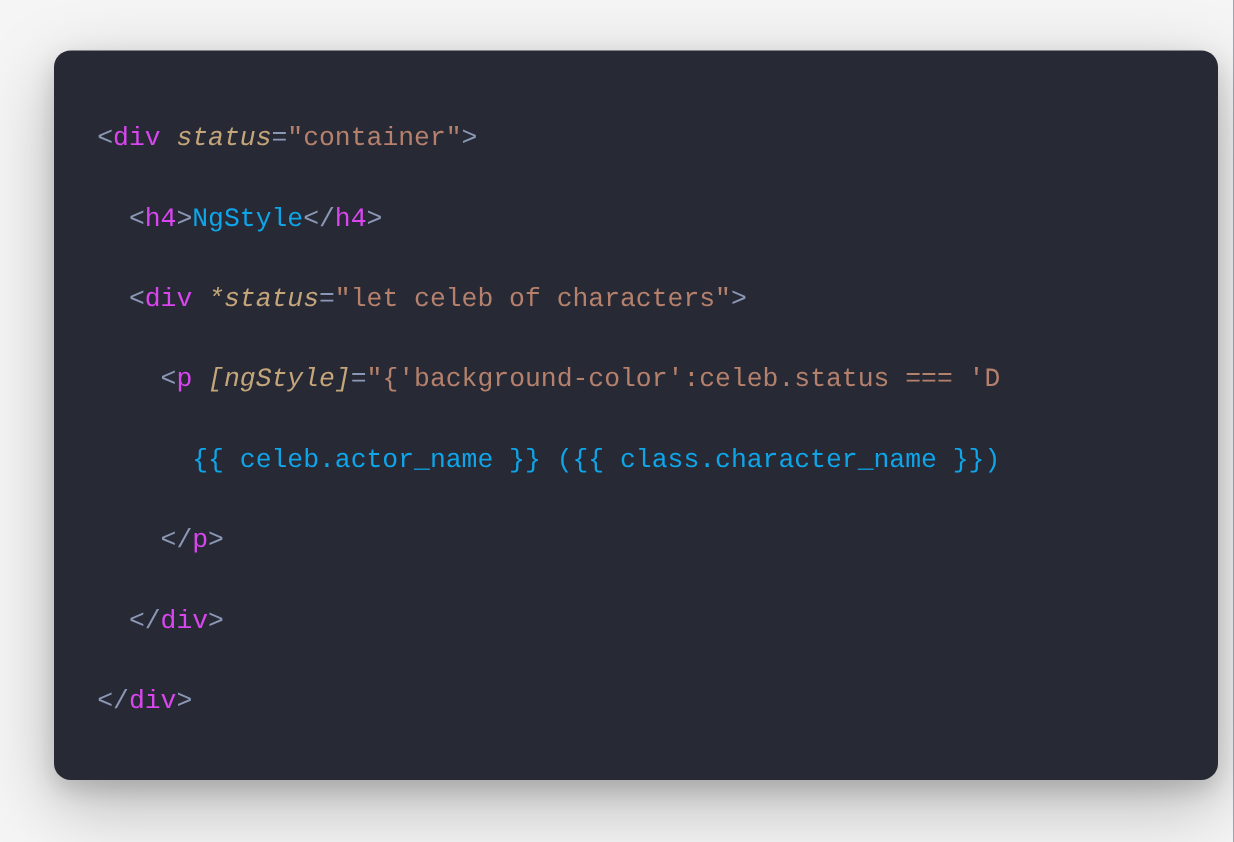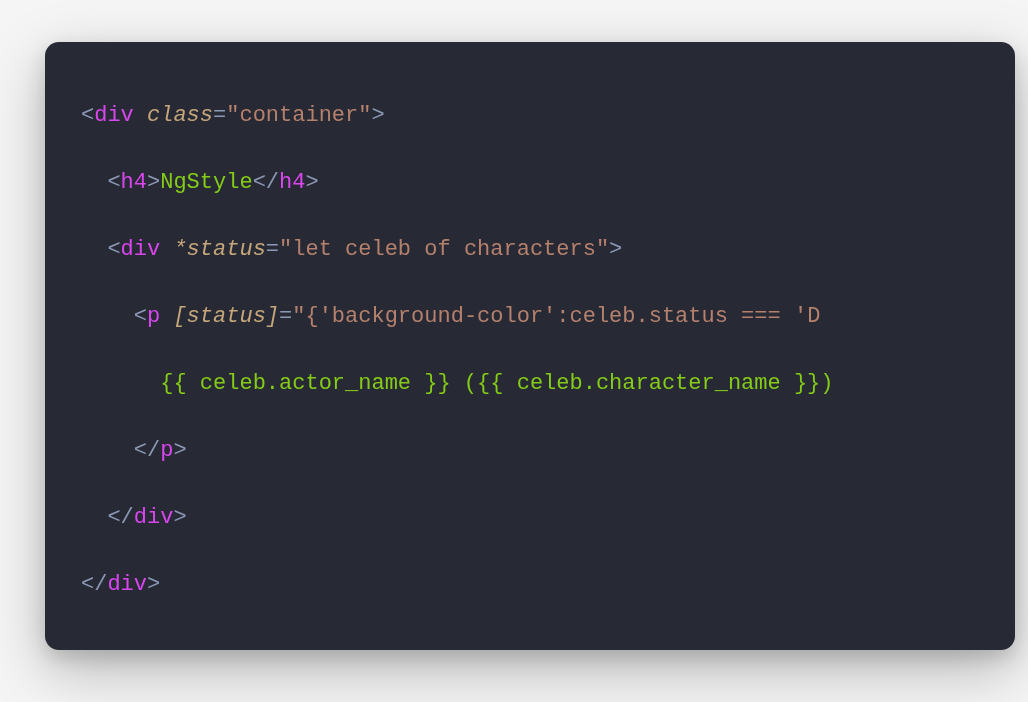--- a/index.html
+++ b/index.html
@@ -31,27 +31,27 @@
       font-size: 22px;
       line-height: 67px;
       white-space: pre;
       color: #d4d4d4;
     }
     .bracket { color: #8b98b5; }
     .tag { color: #d946ef; }
     .attr { color: #c4a67a; font-style: italic; }
     .equals { color: #8b98b5; }
     .string { color: #b5816c; }
-    .text { color: #84cc16; }
+    .text { color: #0ea5e9; }
   </style>
 </head>
 <body>
 
 <div class="code-block">
-  <div class="code-content"><span><span class="bracket">&lt;</span><span class="tag">div</span> <span class="attr">class</span><span class="equals">=</span><span class="string">"container"</span><span class="bracket">&gt;</span></span>
+  <div class="code-content"><span><span class="bracket">&lt;</span><span class="tag">div</span> <span class="attr">status</span><span class="equals">=</span><span class="string">"container"</span><span class="bracket">&gt;</span></span>
 <span><span>  </span><span class="bracket">&lt;</span><span class="tag">h4</span><span class="bracket">&gt;</span><span class="text">NgStyle</span><span class="bracket">&lt;/</span><span class="tag">h4</span><span class="bracket">&gt;</span></span>
 <span><span>  </span><span class="bracket">&lt;</span><span class="tag">div</span> <span class="attr">*status</span><span class="equals">=</span><span class="string">"let celeb of characters"</span><span class="bracket">&gt;</span></span>
-<span><span>    </span><span class="bracket">&lt;</span><span class="tag">p</span> <span class="attr">[status]</span><span class="equals">=</span><span class="string">"{'background-color':celeb.status === 'D</span></span>
-<span><span>      </span><span class="text">{{ celeb.actor_name }} ({{ celeb.character_name }})</span></span>
+<span><span>    </span><span class="bracket">&lt;</span><span class="tag">p</span> <span class="attr">[ngStyle]</span><span class="equals">=</span><span class="string">"{'background-color':celeb.status === 'D</span></span>
+<span><span>      </span><span class="text">{{ celeb.actor_name }} ({{ class.character_name }})</span></span>
 <span><span>    </span><span class="bracket">&lt;/</span><span class="tag">p</span><span class="bracket">&gt;</span></span>
 <span><span>  </span><span class="bracket">&lt;/</span><span class="tag">div</span><span class="bracket">&gt;</span></span>
 <span><span class="bracket">&lt;/</span><span class="tag">div</span><span class="bracket">&gt;</span></span></div>
 </div>
 
 </body></html>

